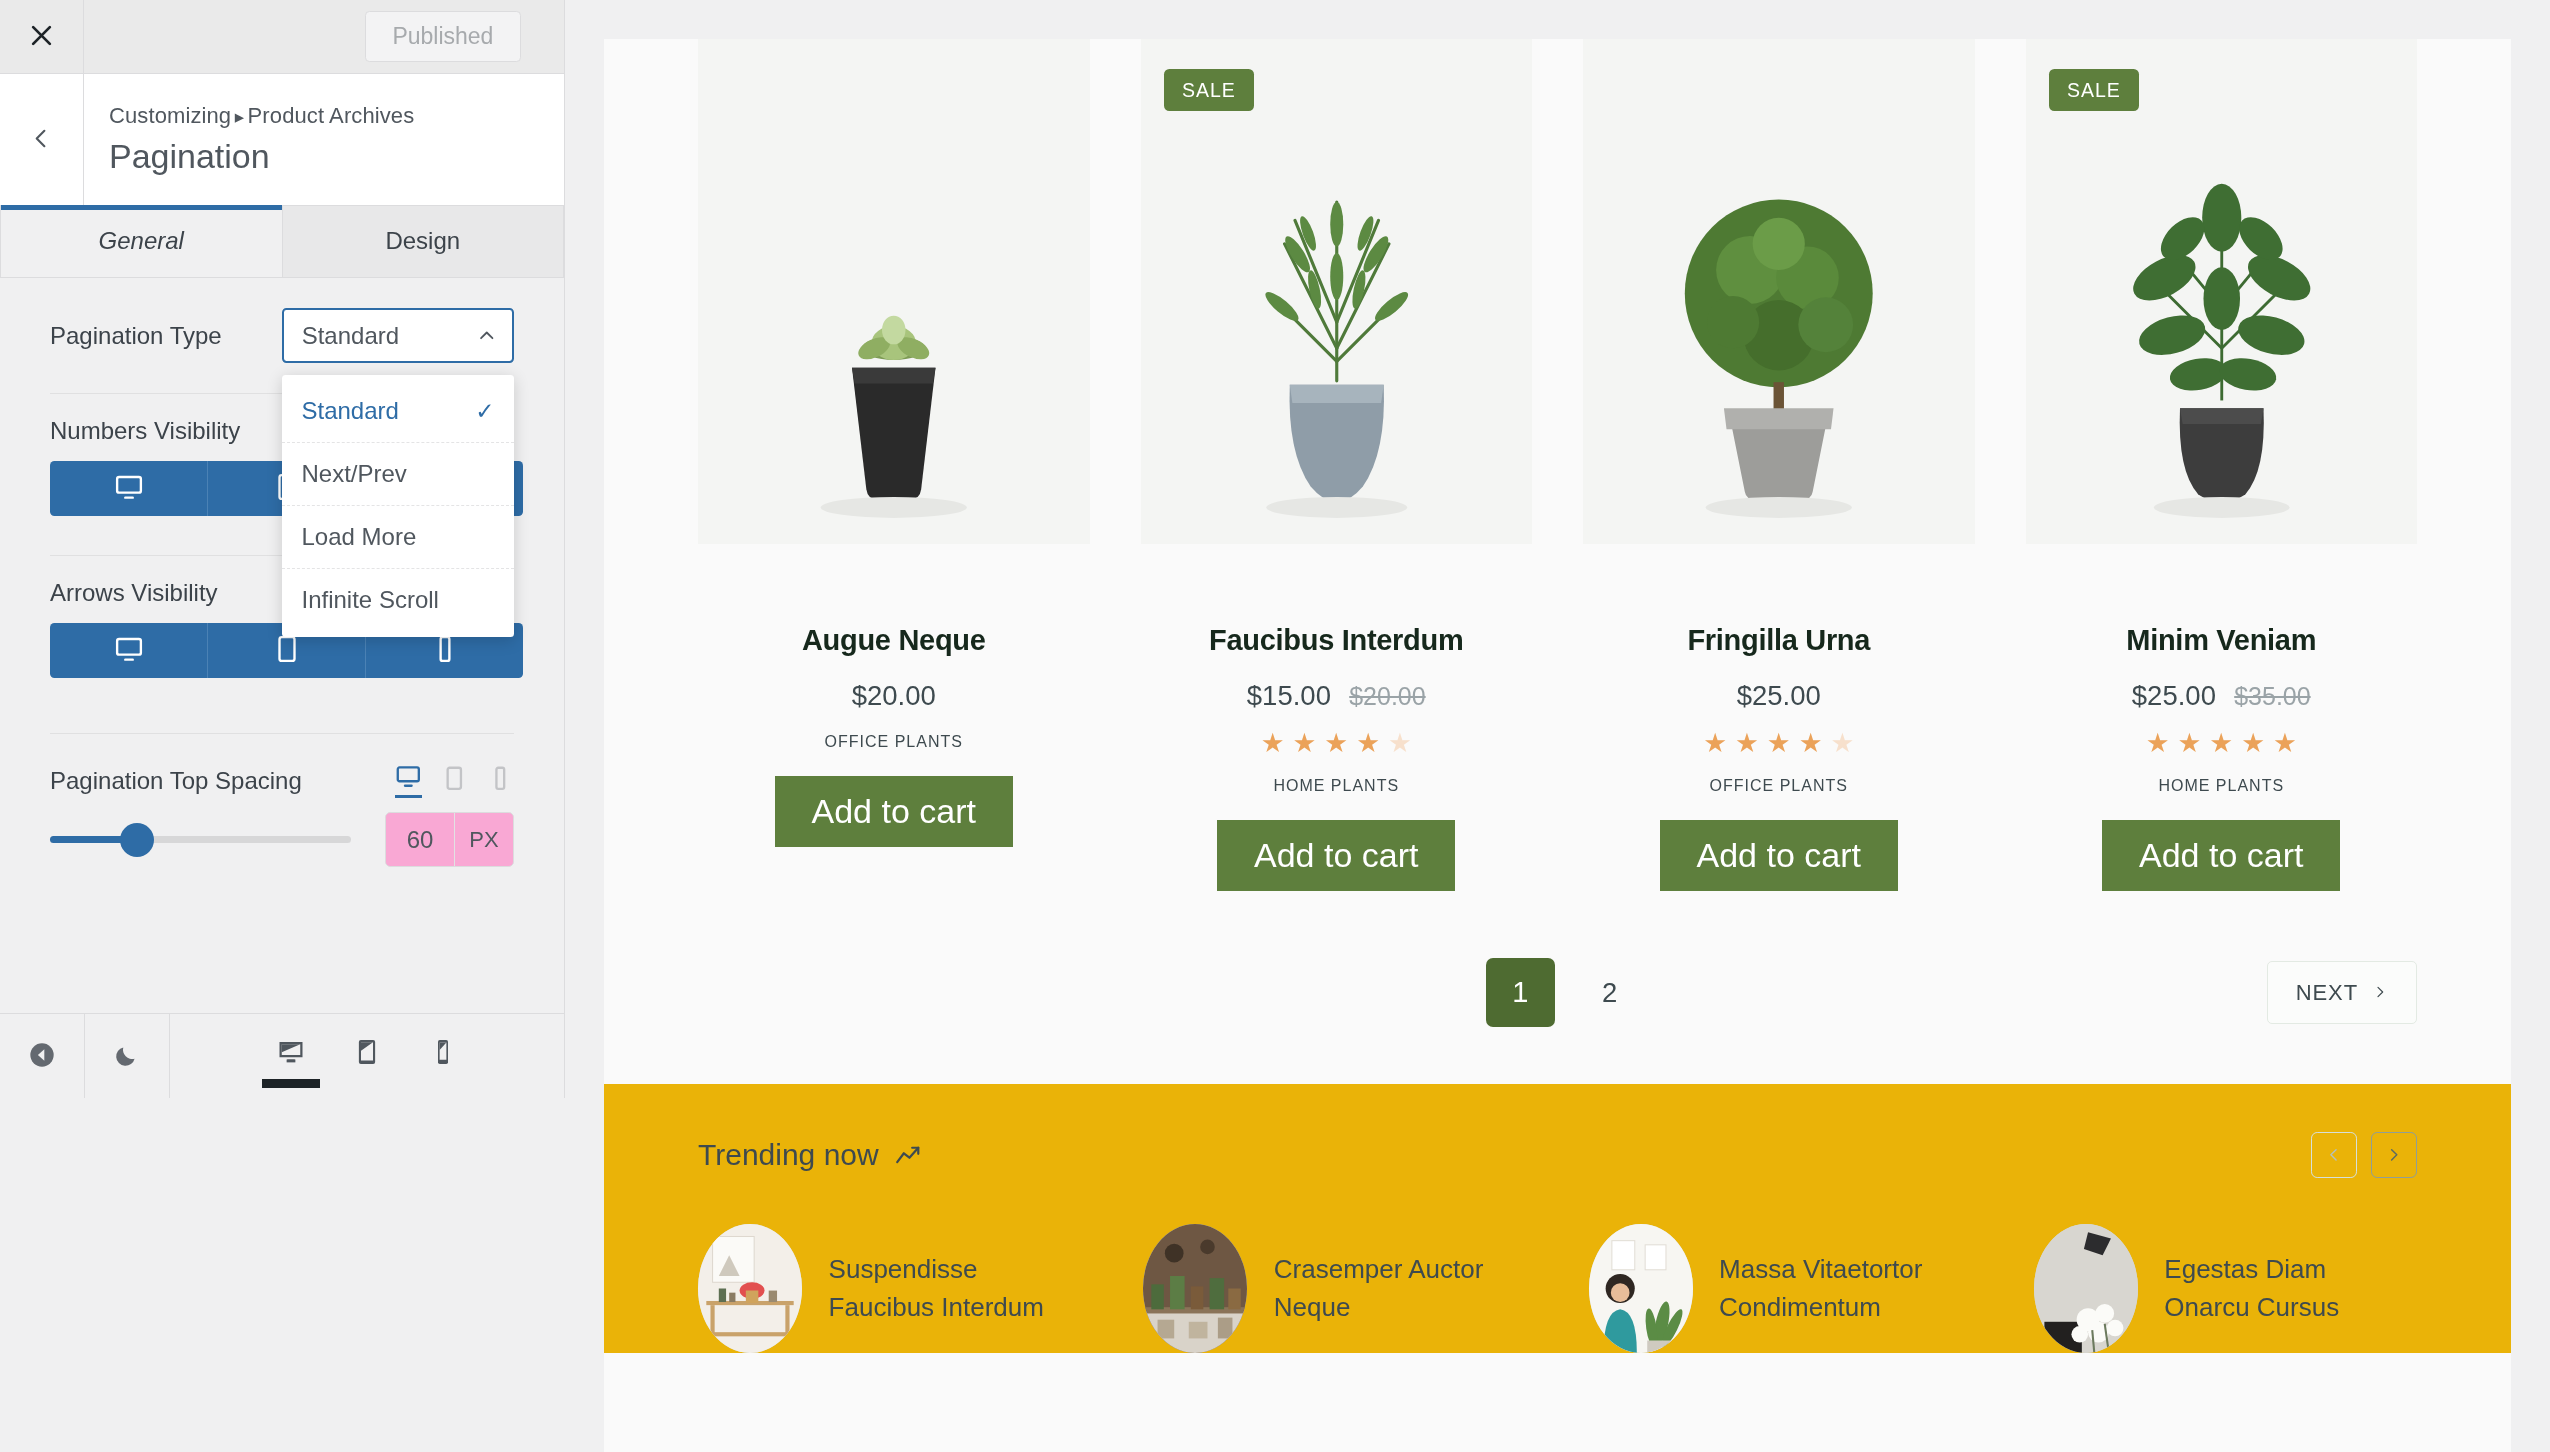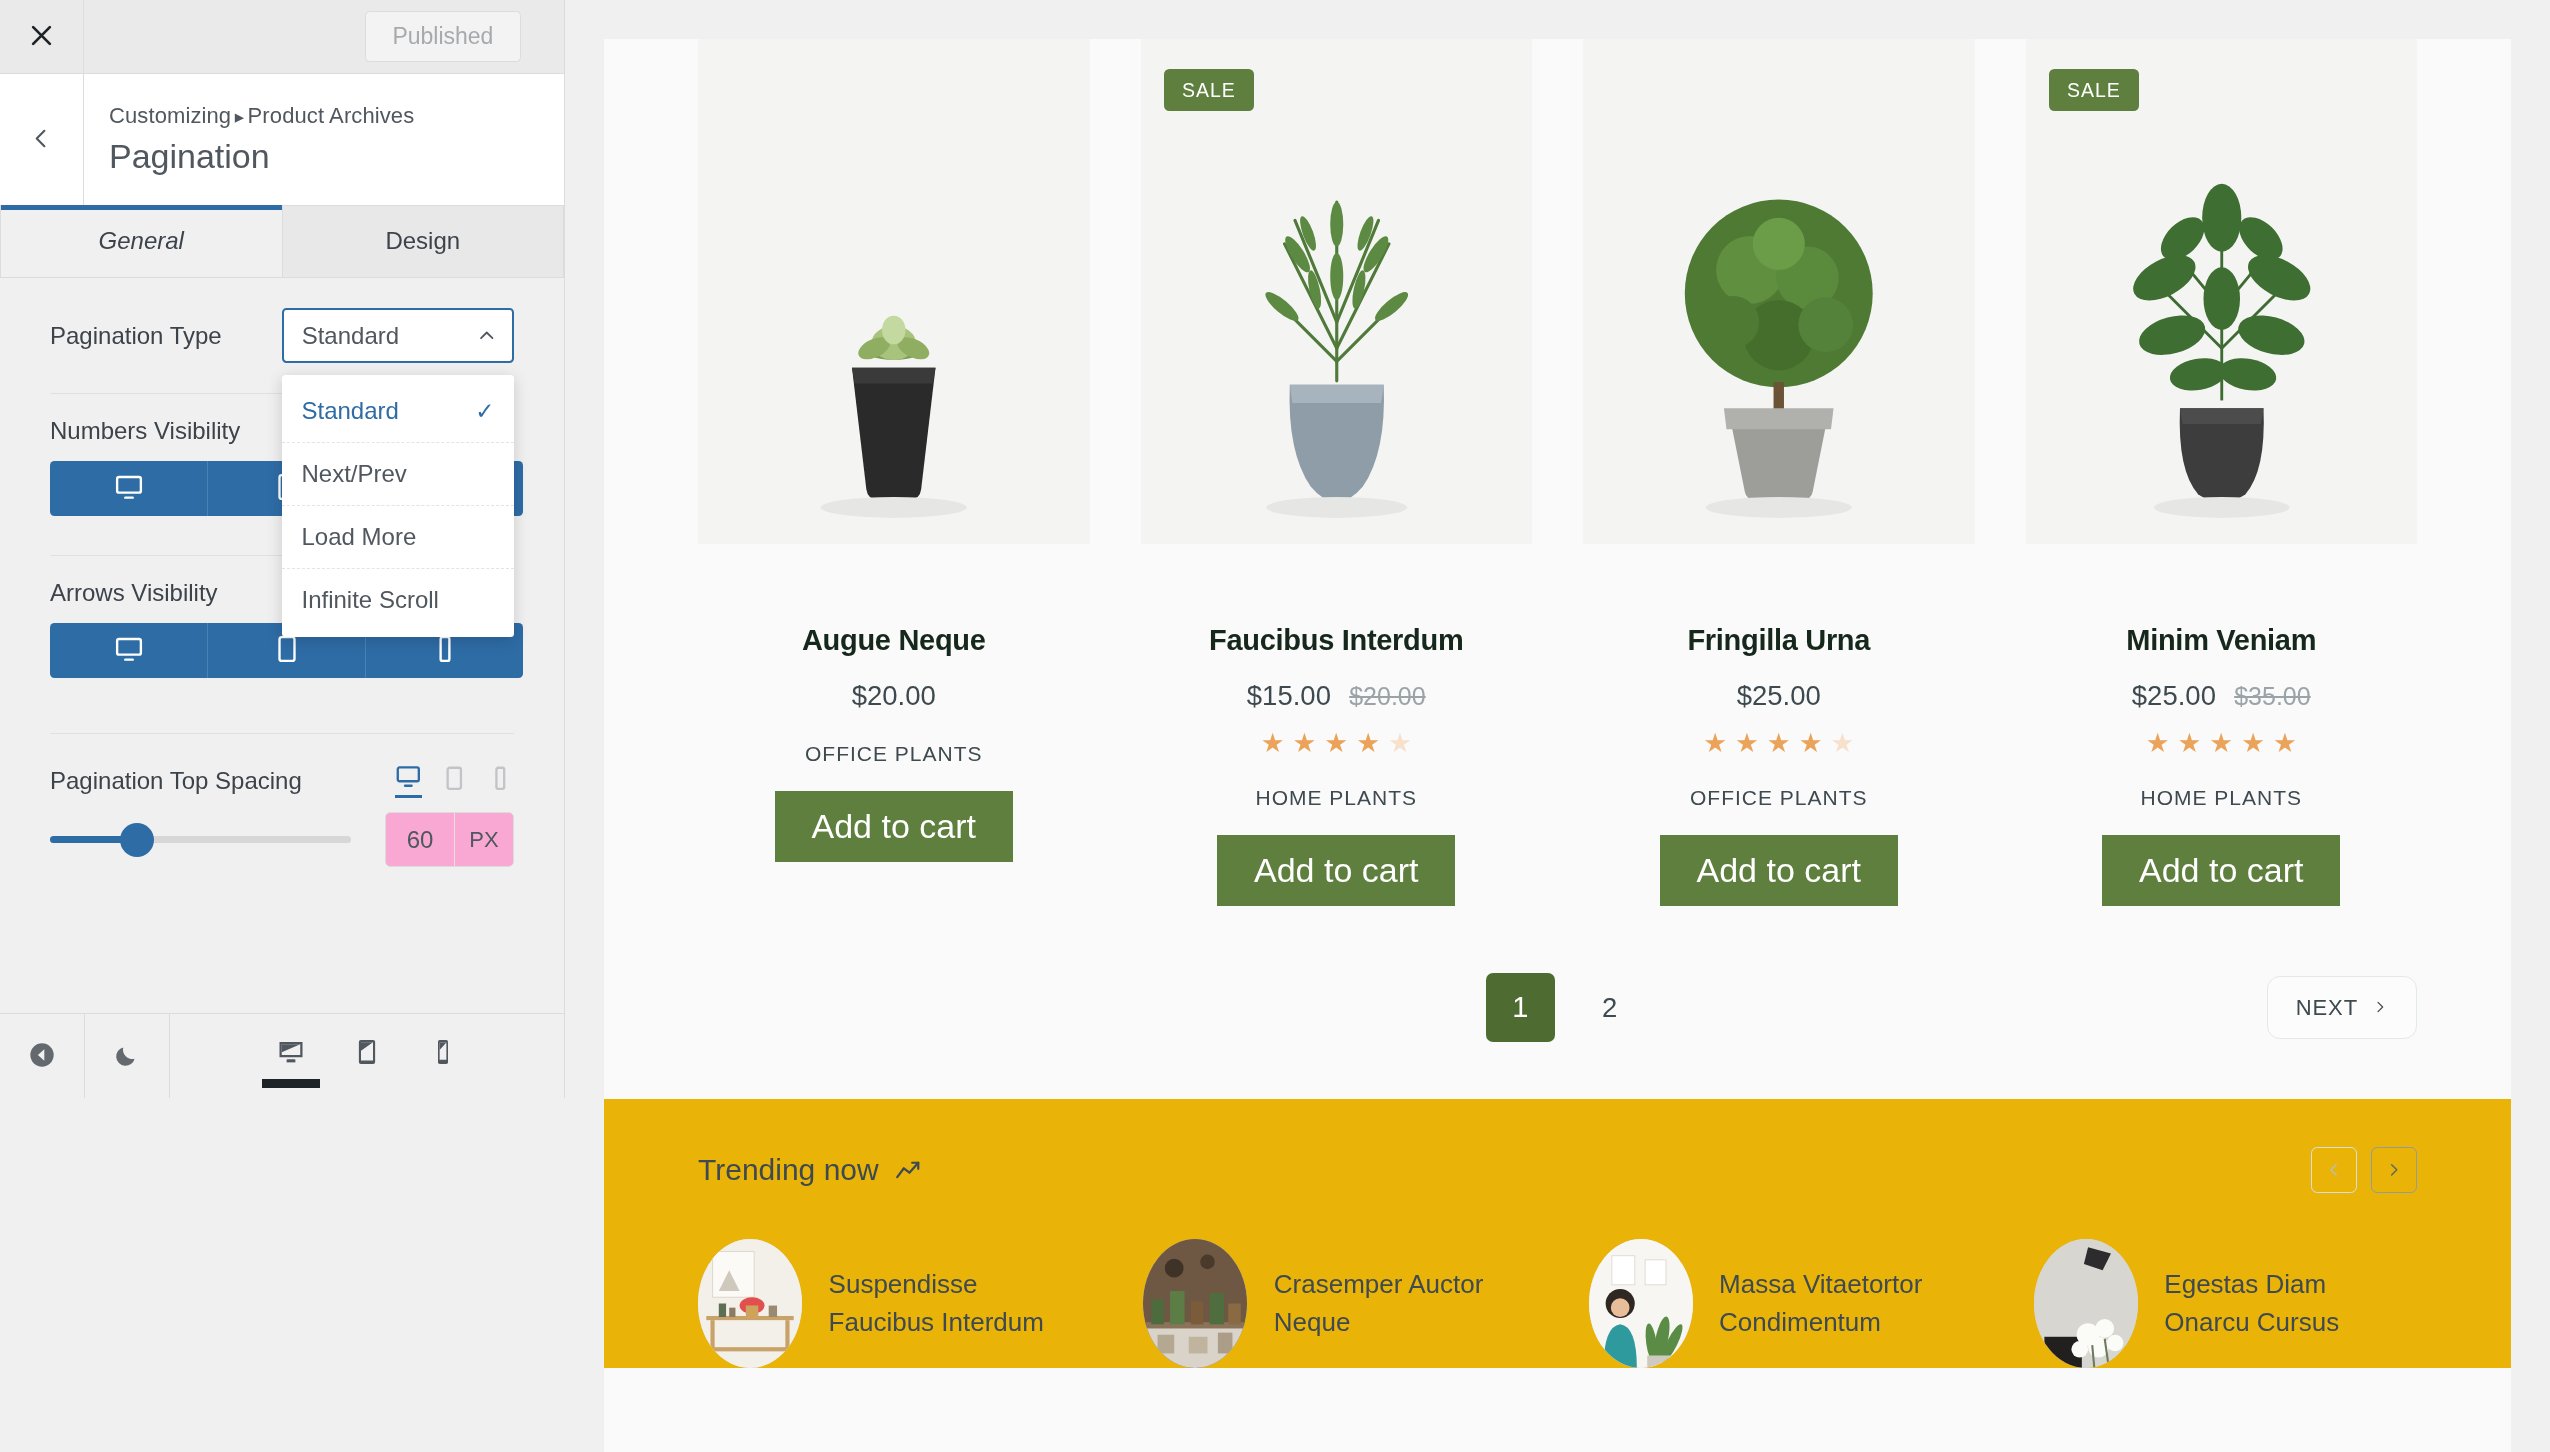--- a/index.html
+++ b/index.html
@@ -217,21 +217,21 @@
     margin-top: 48px;
   }
   .prod-price { margin-top: 23px; font-size: 27.5px; color: #3e4a4f; }
   .prod-price .old {
     color: #9aa3a7; text-decoration: line-through; margin-left: 10.6px; font-size: 25px;
   }
   .stars { margin-top: 17.7px; display: flex; justify-content: center; gap: 8px; }
   .star { font-size: 26.6px; color: #eba259; line-height: 1; }
   .star.empty { color: #f7e0cc; }
   .prod-cat {
-    margin-top: 30px; font-size: 21px; letter-spacing: 1px; color: #3e4a4f;
+    margin-top: 21px; font-size: 16px; letter-spacing: 1px; color: #3e4a4f;
   }
   .atc {
     margin-top: 25px; display: inline-block;
     background: #5e7f3d; color: #fff; font-size: 34px;
     padding: 16px 37px; cursor: pointer; border: none;
     font-family: "Liberation Sans", sans-serif;
   }
 
   
   .pagination {
@@ -242,21 +242,21 @@
     min-width: 39px; height: 39px; font-size: 27.5px; color: #3e4a4f;
     display: flex; align-items: center; justify-content: center;
     margin: 0 17.7px; cursor: pointer;
   }
   .pg-num.current {
     background: #4e6b31; color: #fff; width: 69px; height: 69px;
     border-radius: 7px; font-size: 29px;
   }
   .pg-next {
     position: absolute; right: 94px;
-    border: 1.8px solid #e3eae3; background: #fbfcfb; border-radius: 13px;
+    border: 1.8px solid #e3eae3; background: #fbfcfb; border-radius: 5px;
     padding: 17.7px 28px; font-size: 22px; letter-spacing: 0.9px;
     color: #3e4a4f; display: flex; align-items: flex-start; gap: 14px; cursor: pointer; margin-left: 48px;
   }
 
   
   .trending {
     margin-top: 57px; background: #eab308; padding: 48px 94px 0;
     min-height: 248px;
   }
   .trending-head { display: flex; align-items: center; justify-content: space-between; }

